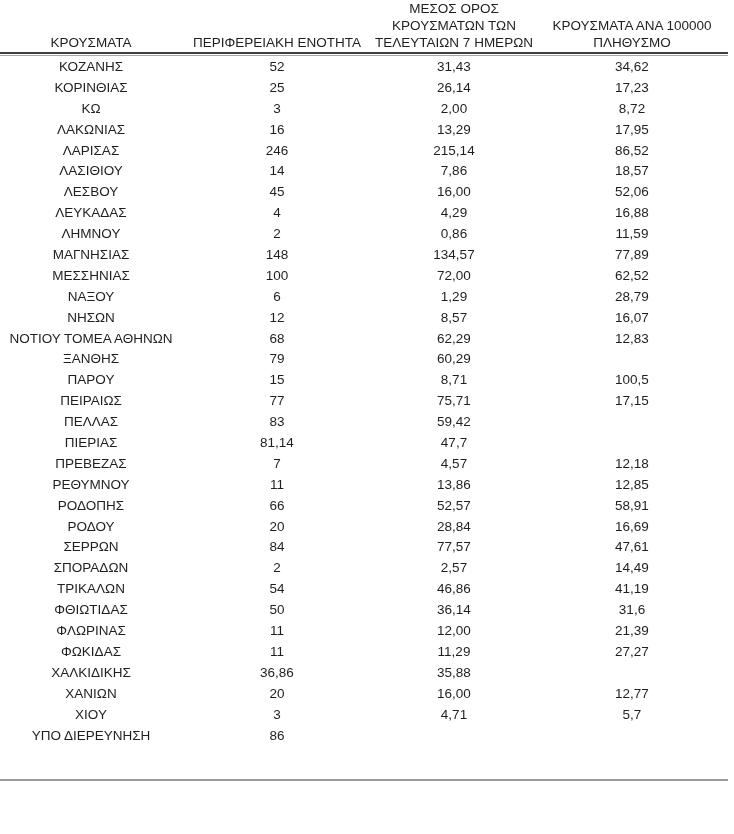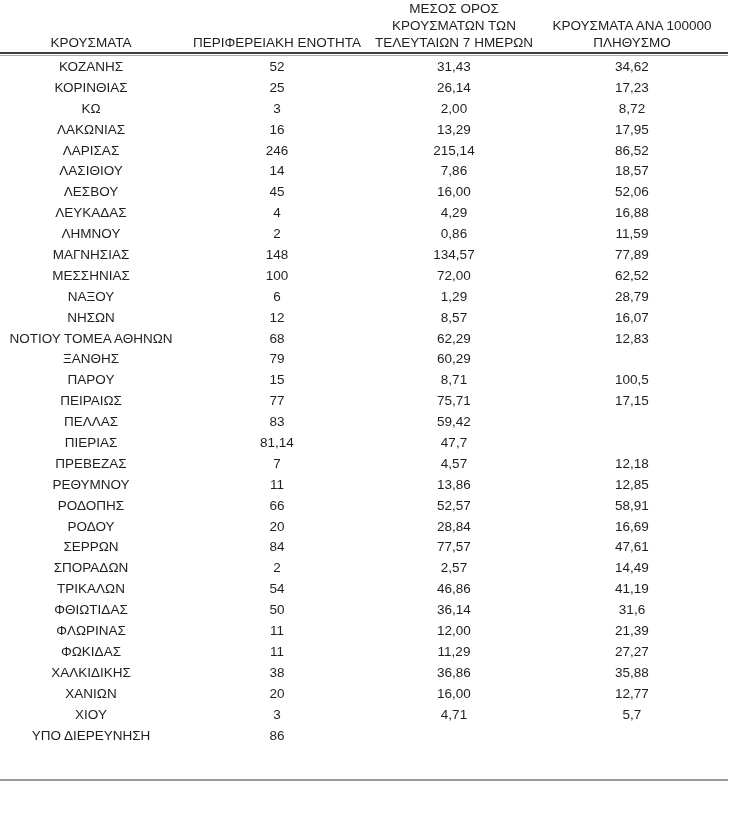--- a/index.html
+++ b/index.html
@@ -264,21 +264,20 @@
           <div class="td">21,39</div>
         </div>
         <div class="tr">
           <div class="td">ΦΩΚΙΔΑΣ</div>
           <div class="td">11</div>
           <div class="td">11,29</div>
           <div class="td">27,27</div>
         </div>
         <div class="tr">
           <div class="td">ΧΑΛΚΙΔΙΚΗΣ</div>
-          <div class="td">38</div>
           <div class="td">36,86</div>
           <div class="td">35,88</div>
         </div>
         <div class="tr">
           <div class="td">ΧΑΝΙΩΝ</div>
           <div class="td">20</div>
           <div class="td">16,00</div>
           <div class="td">12,77</div>
         </div>
         <div class="tr">

